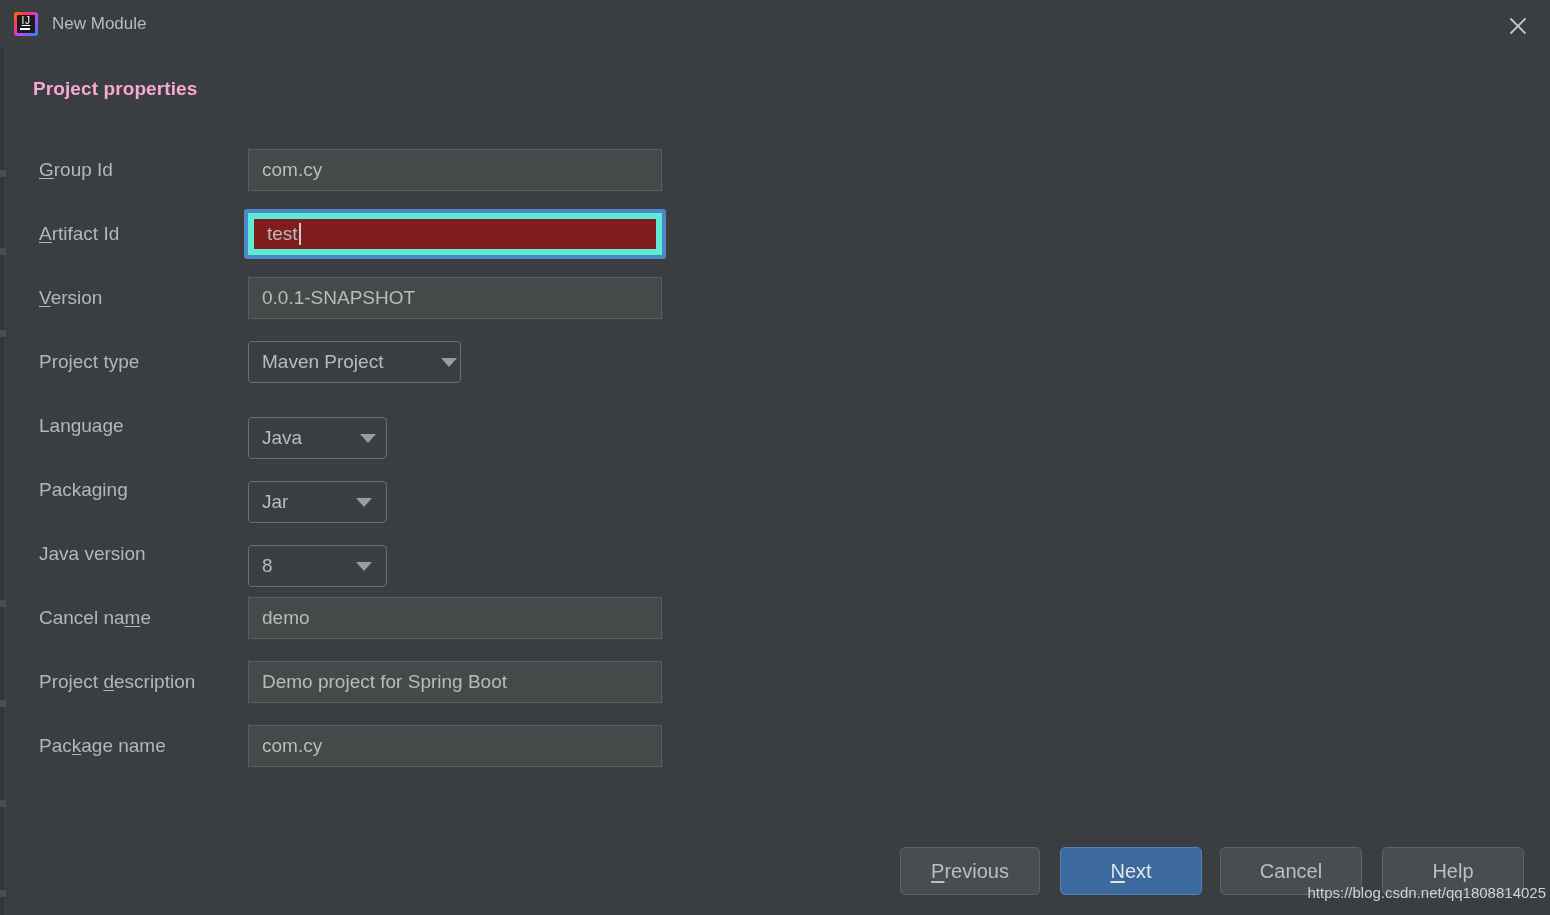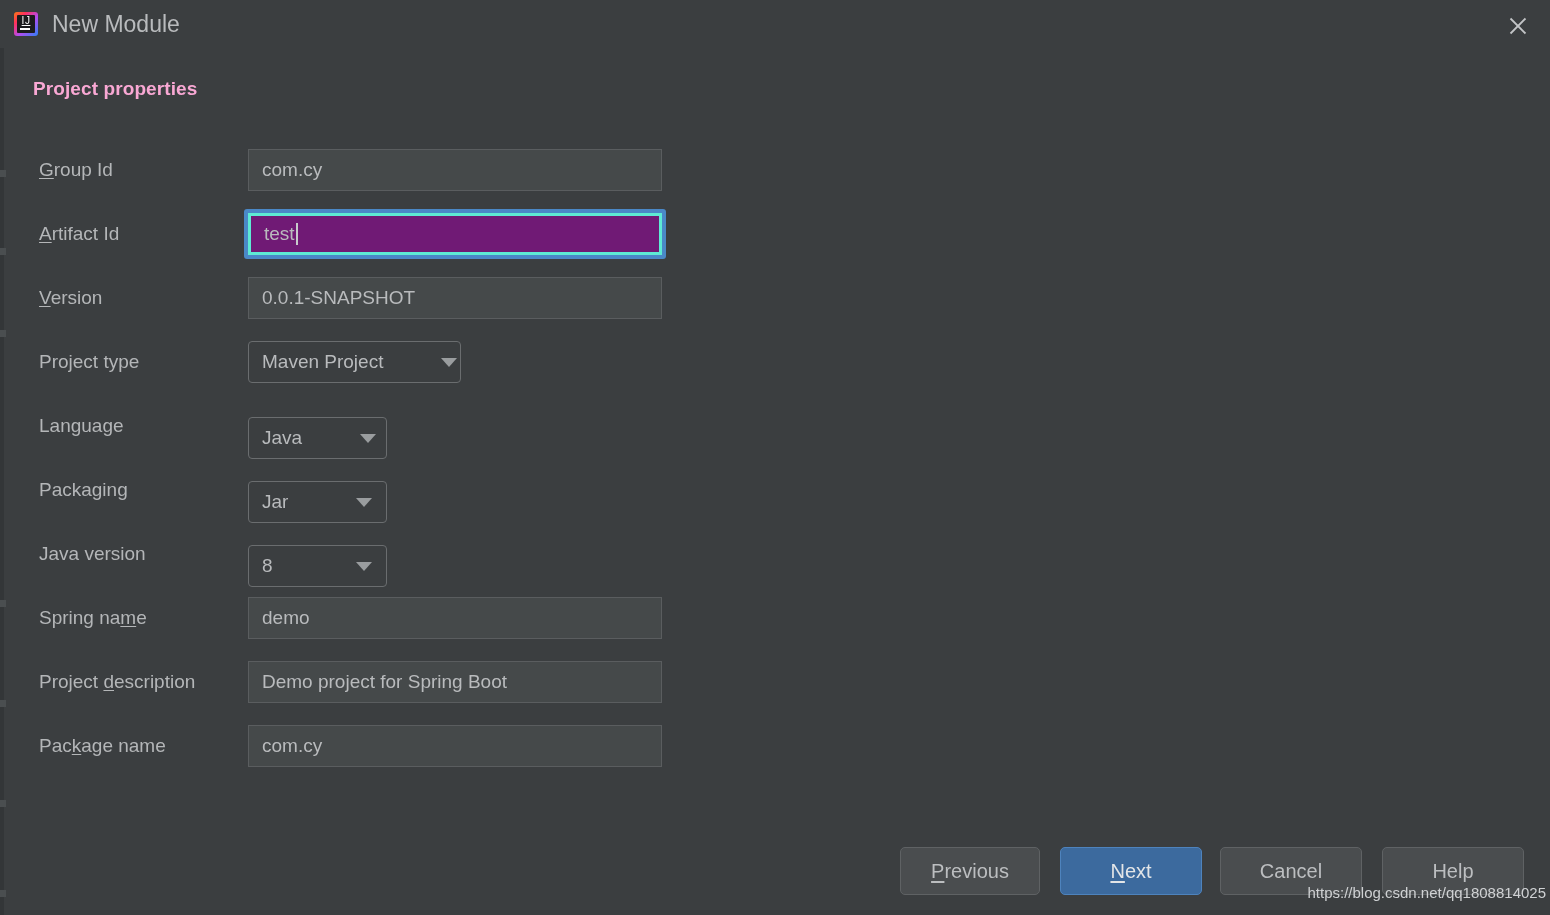--- a/index.html
+++ b/index.html
@@ -67,21 +67,21 @@
   }
   #app-icon .ij-bar {
     position: absolute;
     bottom: 3px; left: 3px;
     width: 10px; height: 2px;
     background: #ffffff;
   }
   #window-title {
     position: absolute;
     left: 52px; top: 11px;
-    font-size: 23px;
+    font-size: 17px;
     line-height: 26px;
     color: #b9bbbd;
     white-space: nowrap;
     text-align: right;
   }
   #close-button {
     position: absolute;
     right: 12px; top: 6px;
     width: 40px; height: 38px;
     cursor: pointer;
@@ -145,22 +145,22 @@
     left: 244px;
     height: 50px;
     padding: 4px;
     background: #4a88c7;
     border: none;
     border-radius: 3px;
     width: 422px;
   }
   .field.focused .inner {
     width: 100%; height: 100%;
-    background: #701a75;
-    border: 3px solid #5eead4;
+    background: #7f1d1d;
+    border: 6px solid #5eead4;
     box-sizing: border-box;
     display: flex;
     align-items: center;
   }
   .caret {
     display: inline-block;
     width: 2px;
     height: 22px;
     background: #c8cacc;
     margin-left: 1px;
@@ -326,21 +326,21 @@
 
   <div class="row">
     <div class="lbl">Java version</div>
     <div class="combo w-small">
       <span class="val">8</span>
       <span class="arrow"></span>
     </div>
   </div>
 
   <div class="row">
-    <div class="lbl"><span>Spring na</span><u>m</u><span>e</span></div>
+    <div class="lbl"><span>Cancel na</span><u>m</u><span>e</span></div>
     <div class="field wide">
       <span class="val">demo</span>
     </div>
   </div>
 
   <div class="row">
     <div class="lbl"><span>Project </span><u>d</u><span>escription</span></div>
     <div class="field wide">
       <span class="val">Demo project for Spring Boot</span>
     </div>

